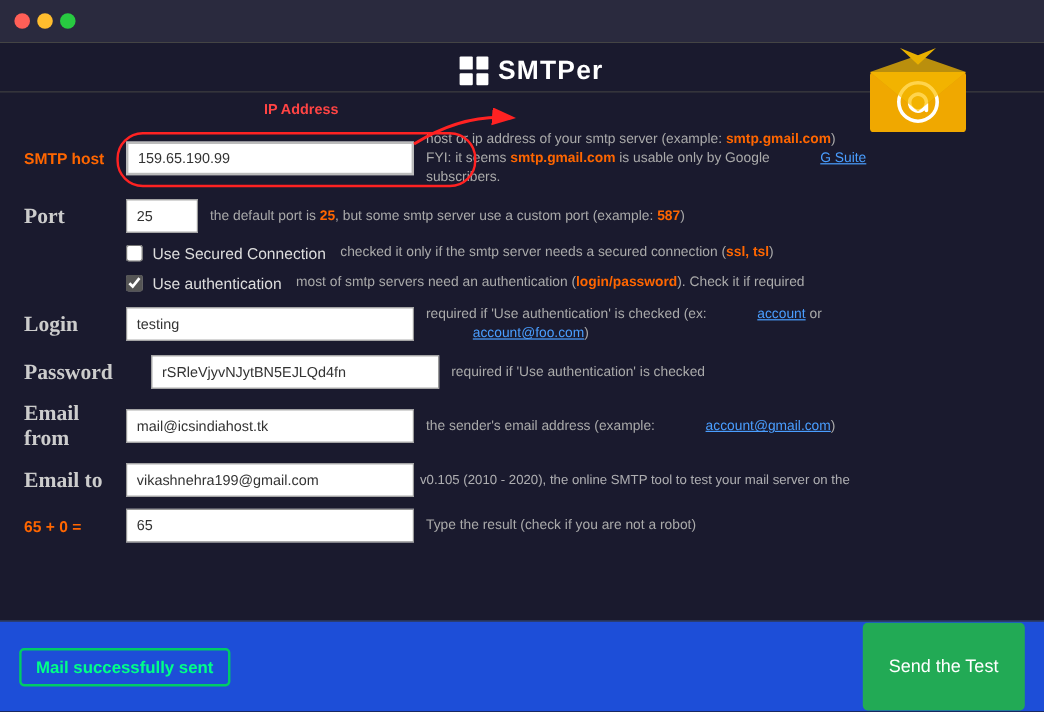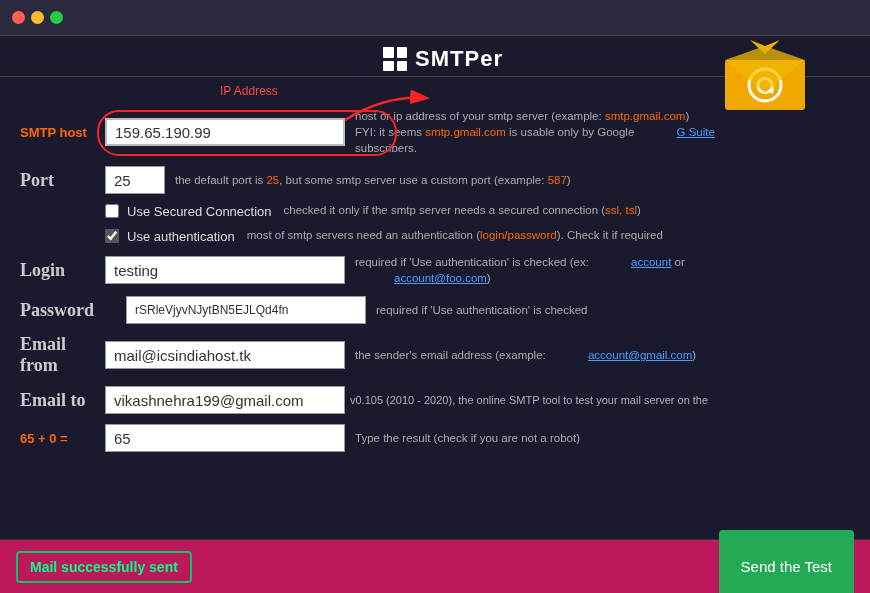--- a/index.html
+++ b/index.html
@@ -101,33 +101,33 @@
       min-width: 85px;
       font-size: 18px;
       font-family: Liberation Serif, serif;
     }
     .form-input {
       background: #fff;
       color: #333;
       border: 1px solid #999;
       padding: 4px 8px;
       width: 240px;
-      font-size: 15px;
+      font-size: 12px;
       height: 28px;
     }
     .form-hint {
       color: #aaa;
       font-size: 11.5px;
       margin-left: 10px;
       max-width: 400px;
       line-height: 1.4;
     }
     .hint-highlight {
       color: #ff6600;
-      font-weight: normal;
+      font-weight: bold;
     }
     .hint-link {
       color: #4a9eff;
       text-decoration: underline;
       padding-left: 39px;
     }
 
     
     .smtp-host-wrapper {
       position: relative;
@@ -171,22 +171,22 @@
       font-size: 11.5px;
       margin-left: 12px;
     }
 
     
     .bottom-bar {
       position: absolute;
       bottom: 0;
       left: 0;
       right: 0;
-      height: 54px;
-      background: #be185d;
+      height: 76px;
+      background: #1d4ed8;
       border-top: 1px solid #333;
       display: flex;
       align-items: center;
       padding: 0 16px;
       justify-content: space-between;
     }
     .success-badge {
       background: transparent;
       color: #00ff88;
       border: 2px solid #00cc66;

